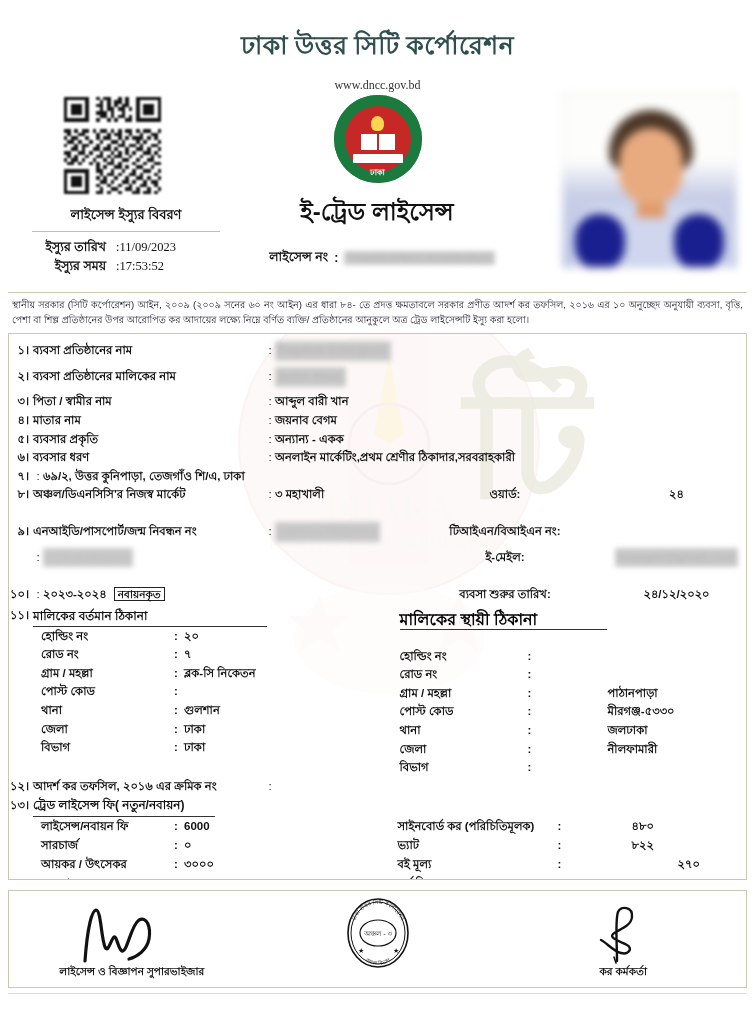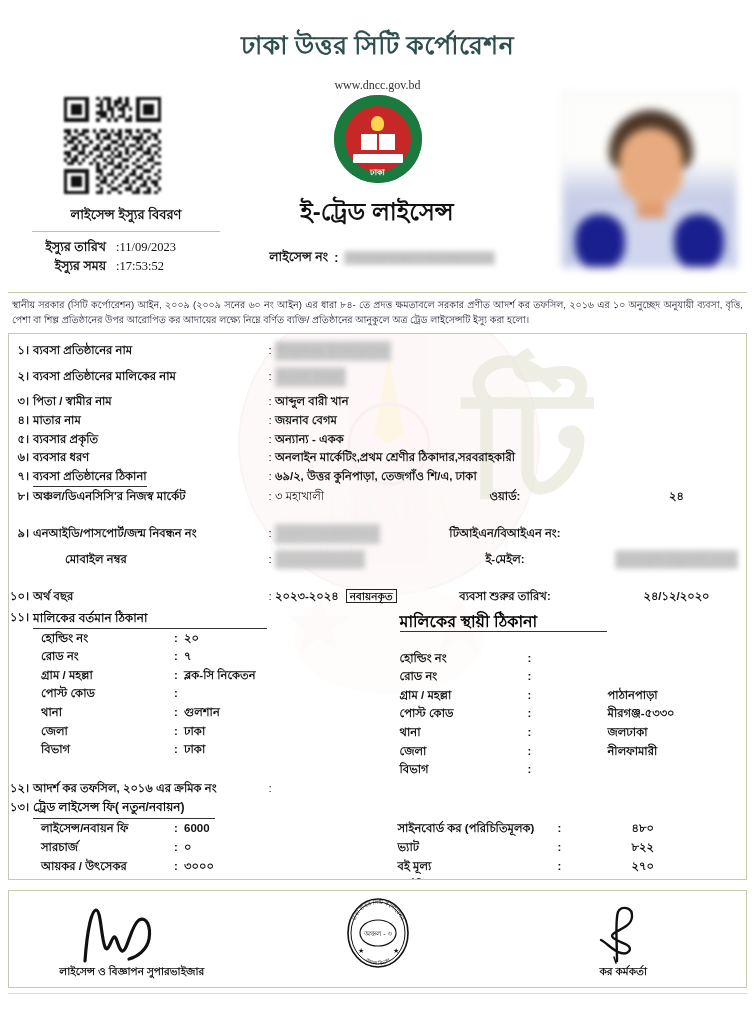--- a/index.html
+++ b/index.html
@@ -560,66 +560,63 @@
         <div class="val">অন্যান্য - একক</div>
       </div>
       <div class="row">
         <div class="num">৬।</div>
         <div class="lbl">ব্যবসার ধরণ</div>
         <div class="sep">:</div>
         <div class="val">অনলাইন মার্কেটিং,প্রথম শ্রেণীর ঠিকাদার,সরবরাহকারী</div>
       </div>
       <div class="row">
         <div class="num">৭।</div>
-        <div class="lbl"><span class="rule-u">ব্যবসা প্রতিষ্ঠানের ঠিকানা</span></div>
         <div class="sep">:</div>
         <div class="val">৬৯/২, উত্তর কুনিপাড়া, তেজগাঁও শি/এ, ঢাকা</div>
       </div>
     </div>
 
     <div class="rowwide">
       <div class="c-left">
         <div class="num">৮।</div>
         <div class="lbl" style="width:232px">অঞ্চল/ডিএনসিসি'র নিজস্ব মার্কেট</div>
         <div class="sep">:</div>
-        <div style="flex:1;font-weight:normal">৩ মহাখালী</div>
+        <div style="flex:1;font-weight:bold">৩ মহাখালী</div>
       </div>
       <div class="c-rightlbl">ওয়ার্ড:</div>
       <div class="c-rightval">২৪</div>
     </div>
 
     <div class="gap-m"></div>
 
     <div class="rowwide">
       <div class="c-left">
         <div class="num">৯।</div>
         <div class="lbl" style="width:232px">এনআইডি/পাসপোর্ট/জন্ম নিবন্ধন নং</div>
         <div class="sep">:</div>
         <div style="flex:1"><span class="redact">১৯৮৮১২৩৪৫৬৭৮৯</span></div>
       </div>
       <div class="c-rightlbl">টিআইএন/বিআইএন নং:</div>
       <div class="c-rightval"></div>
     </div>
     <div class="rowwide">
       <div class="c-left">
         <div class="num"></div>
-        <div class="lbl ind" style="width:232px">মোবাইল নম্বর</div>
         <div class="sep">:</div>
         <div style="flex:1"><span class="redact">০১৭১২৩৪৫৬৭৮</span></div>
       </div>
       <div class="c-rightlbl">ই-মেইল:</div>
       <div class="c-rightval"><span class="redact">example@gmail.com</span></div>
     </div>
 
     <div class="gap-s"></div>
 
     <div class="rowwide">
       <div class="c-left">
         <div class="num">১০।</div>
-        <div class="lbl" style="width:232px">অর্থ বছর</div>
         <div class="sep">:</div>
         <div style="flex:1;font-weight:bold">
           <span>২০২৩-২০২৪</span>
           <span style="border:1px solid #222;padding:0 3px;margin-left:4px;font-size:10.5px;margin-top:44px;">নবায়নকৃত</span>
         </div>
       </div>
       <div class="c-rightlbl">ব্যবসা শুরুর তারিখ:</div>
       <div class="c-rightval">২৪/১২/২০২০</div>
     </div>
 
@@ -763,21 +760,21 @@
             <div class="v" style="padding-left:64px;">৪৮০</div>
           </div>
         <div class="fee-row r">
             <div class="k">ভ্যাট</div>
             <div class="s">:</div>
             <div class="v" style="padding-left:64px;">৮২২</div>
           </div>
         <div class="fee-row r">
             <div class="k">বই মূল্য</div>
             <div class="s">:</div>
-            <div class="v" style="padding-left:64px;">২৭০</div>
+            <div class="v" style="padding-left:64px;text-align:center;">২৭০</div>
           </div>
         <div class="fee-row r">
             <div class="k">ফর্ম ফি</div>
             <div class="s">:</div>
             <div class="v" style="padding-left:64px;">০.০০</div>
           </div>
         <div class="fee-row r">
             <div class="k">অন্যান্য ফি</div>
             <div class="s">:</div>
             <div class="v" style="padding-left:64px;">৫০০.০০</div>

